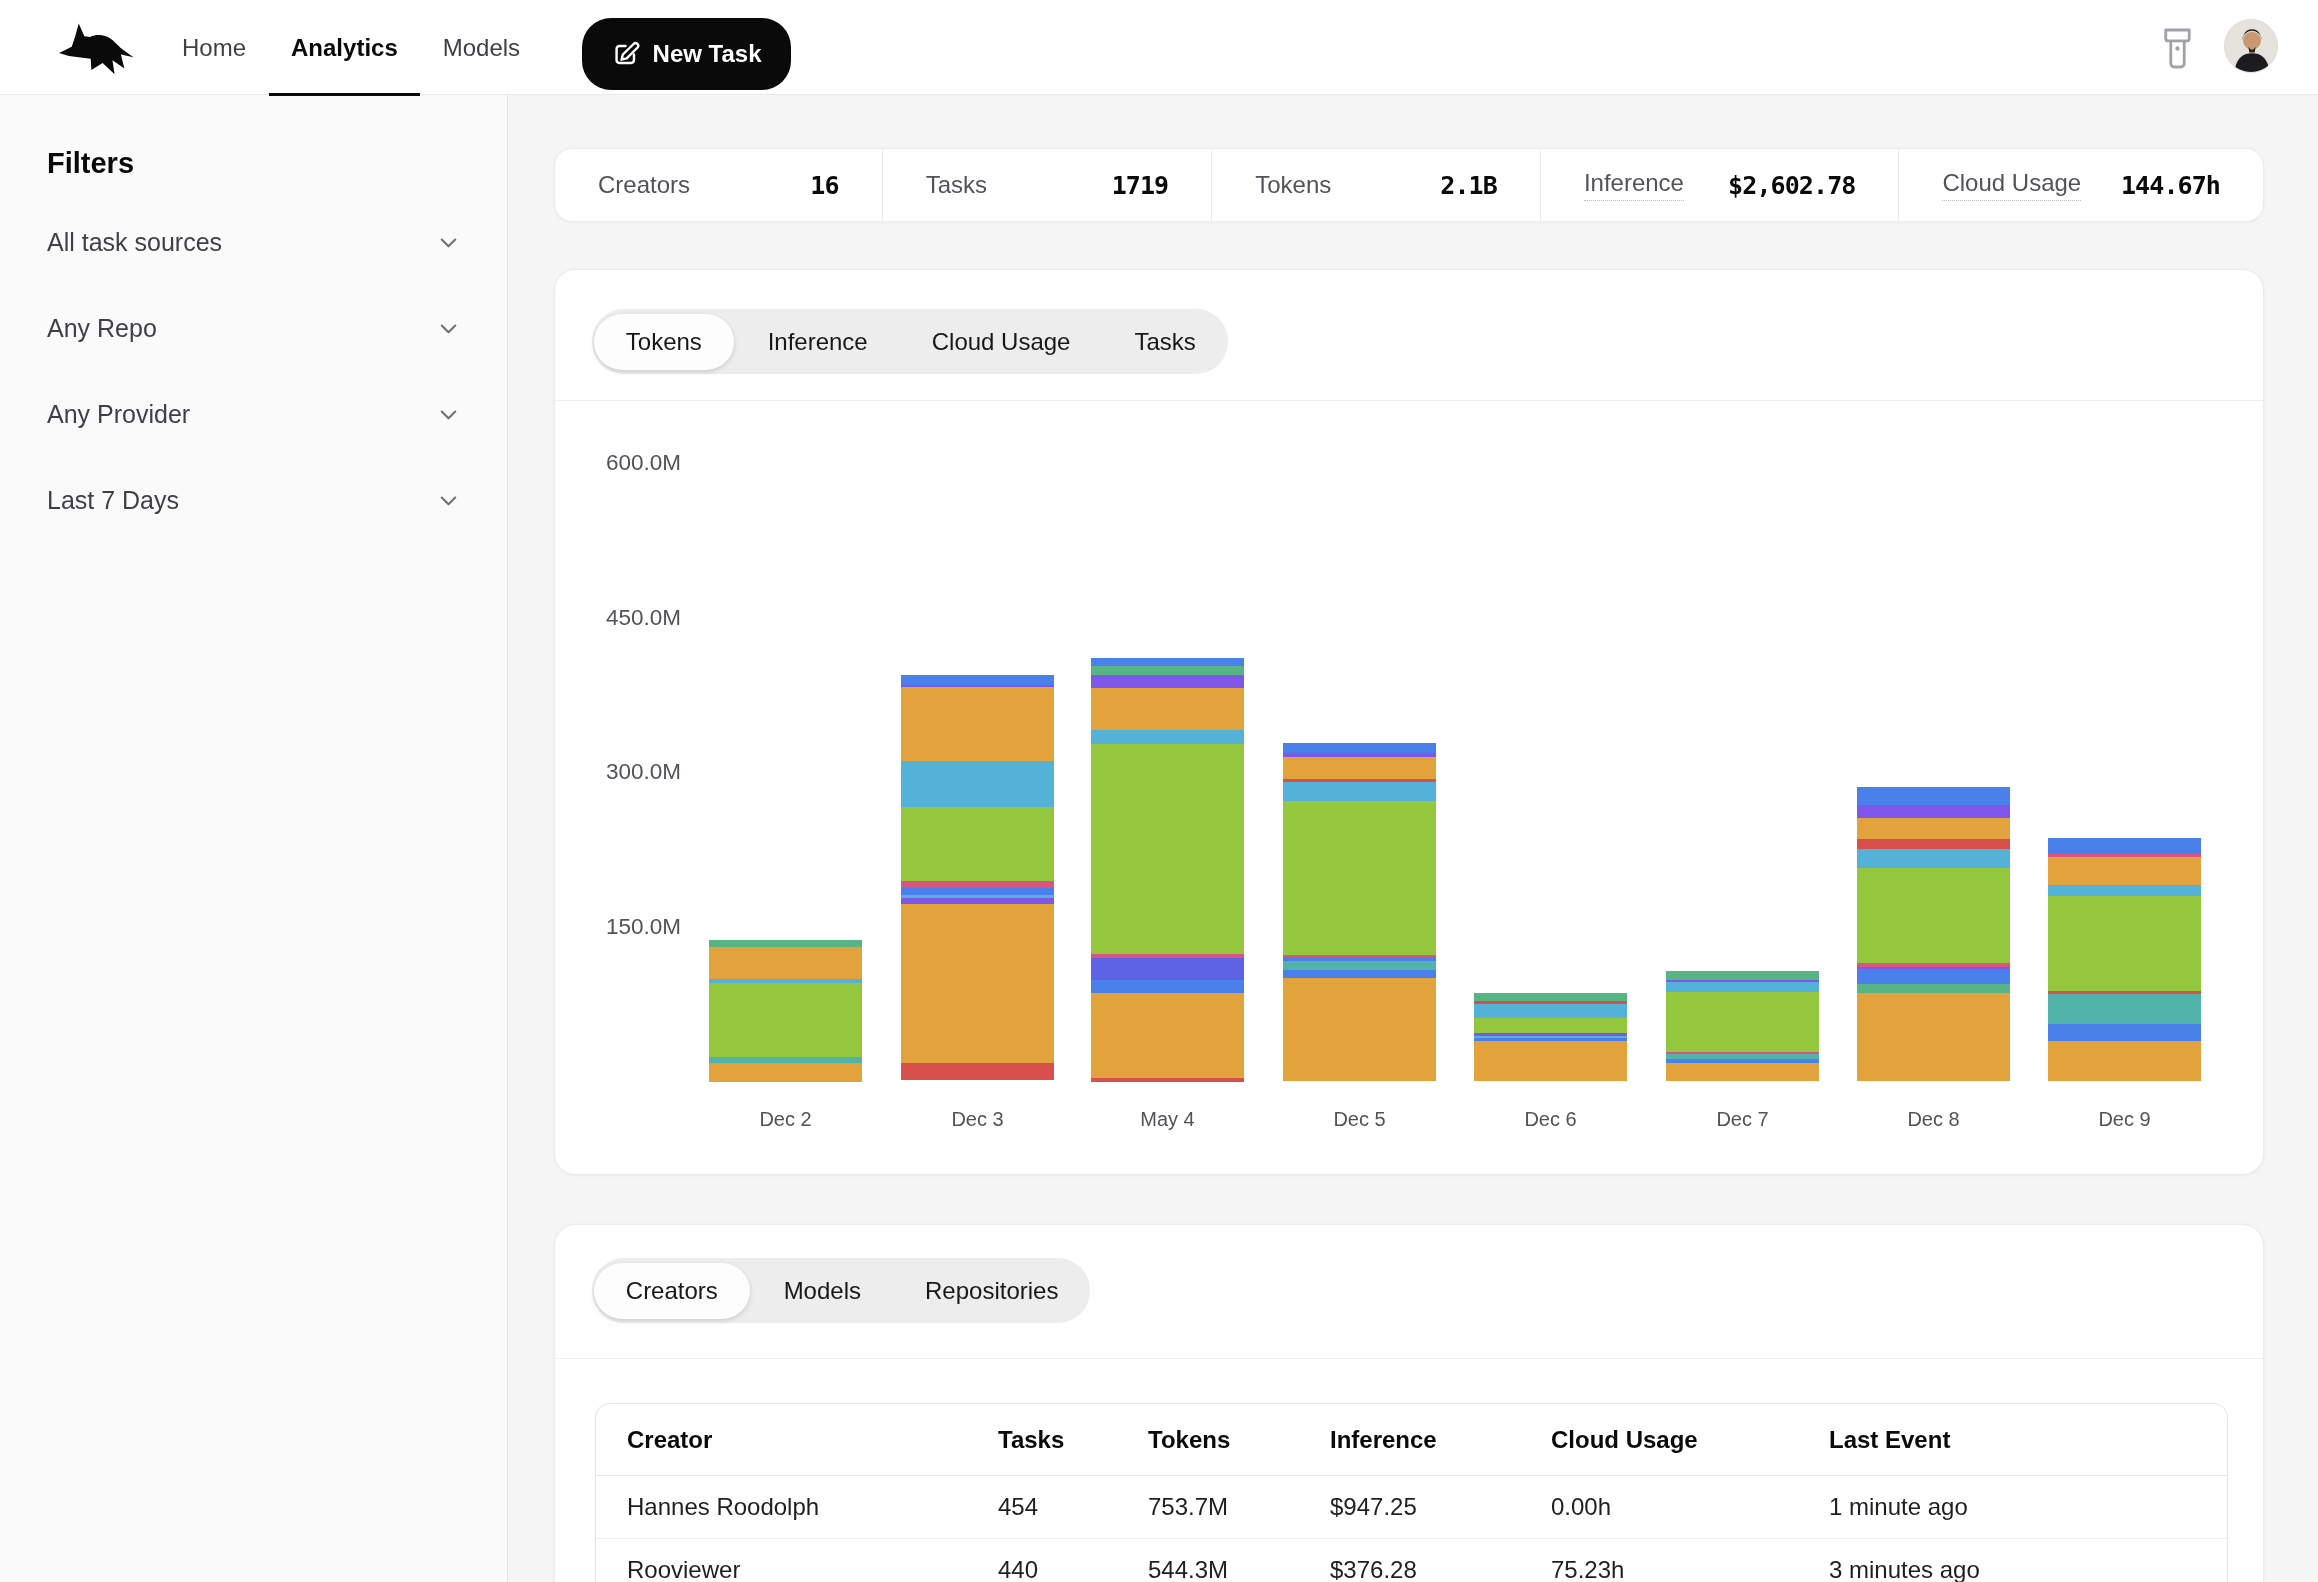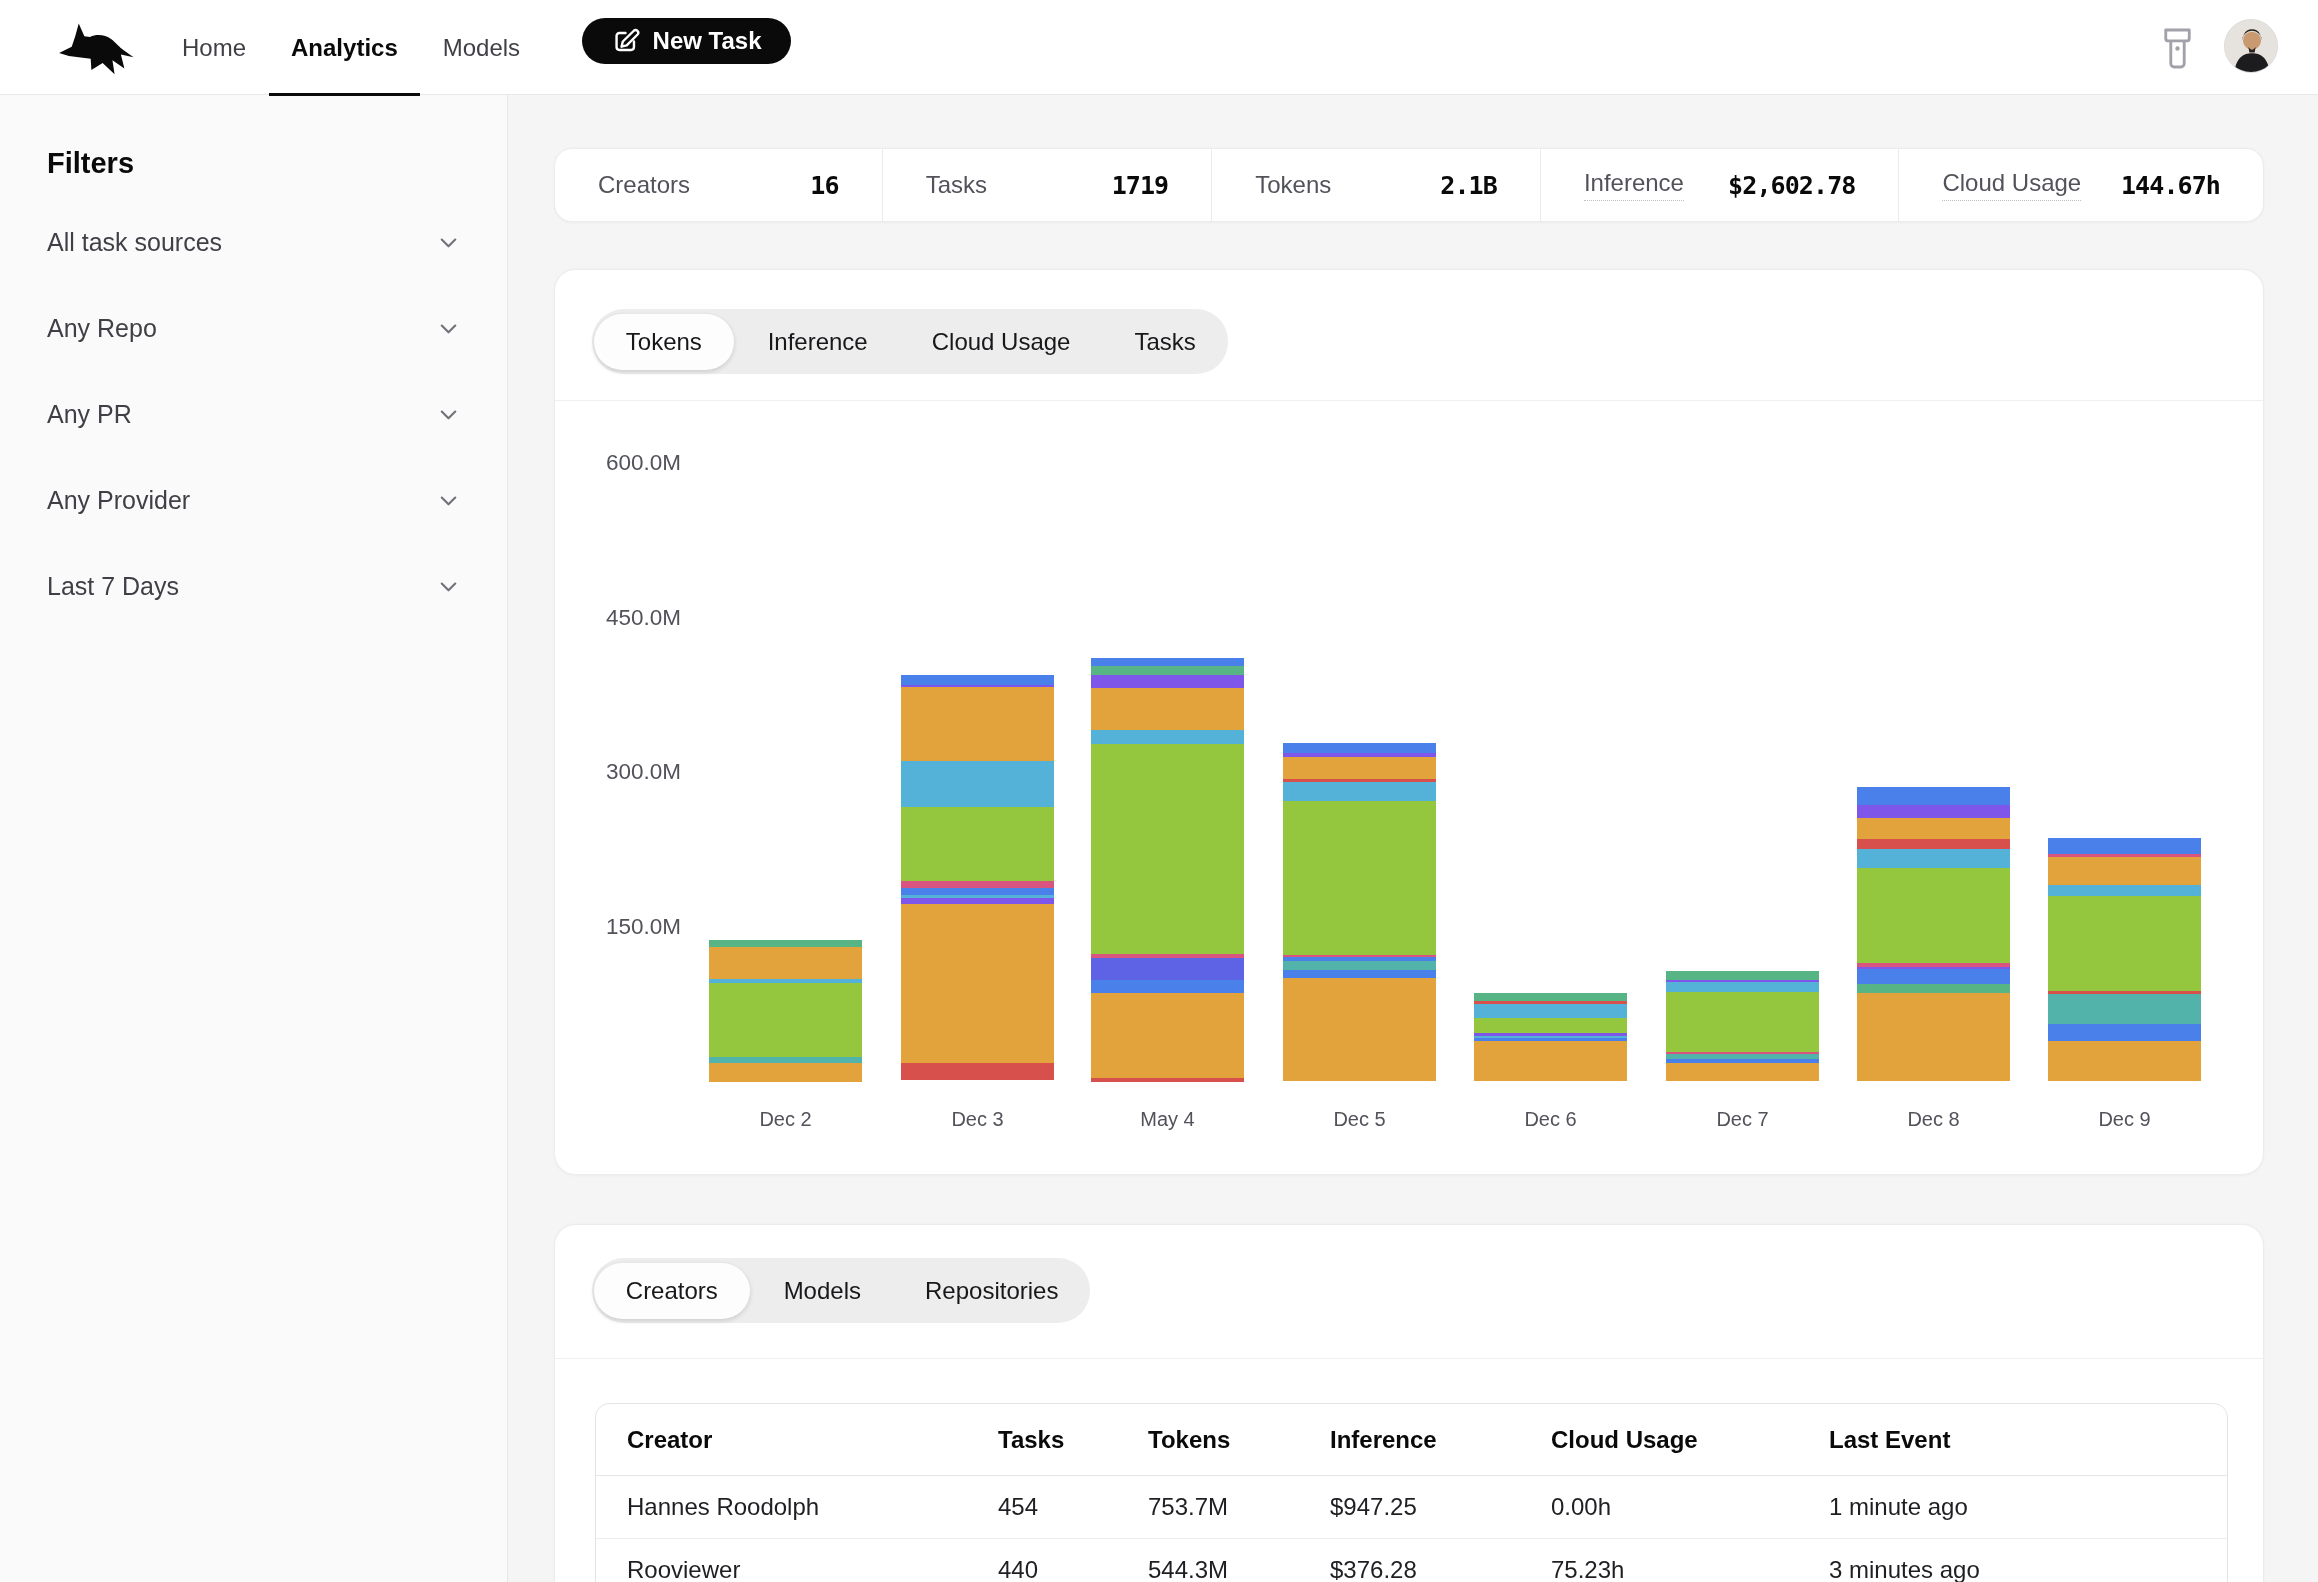--- a/index.html
+++ b/index.html
@@ -21,21 +21,21 @@
   .nav-item {
     position:relative; height:95px; display:flex; align-items:center;
     font-size:24px; color:#3f3f46; cursor:pointer;
   }
   .nav-item.active { color:#0a0a0a; font-weight:bold; }
   .nav-item.active::after {
     content:""; position:absolute; left:-22.5px; right:-22.5px; bottom:-0.9px;
     height:2.7px; background:#0a0a0a;
   }
   .new-task-btn {
-    position:absolute; left:582px; top:18px; height:46px;
+    position:absolute; left:582px; top:18px; height:72px;
     background:#0a0a0a; border-radius:29px; color:#fff;
     display:flex; align-items:center; gap:12.6px; padding:0 29px;
     font-size:24px; font-weight:bold; cursor:pointer; border:none;
   }
   .flash-btn { position:absolute; left:2155px; top:25px; width:45px; height:47px; cursor:pointer; }
   .avatar {
     position:absolute; left:2224px; top:19px; width:54px; height:54px;
     border-radius:50%; overflow:hidden; border:0.9px solid #dcdcdc; cursor:pointer; background:#e6e2de;
   }
 
@@ -162,26 +162,20 @@
           <polyline points="7,11 14,18 21,11"></polyline>
         </svg>
       </div>
       <div class="filter-item">
         <span>Any Repo</span>
         <svg class="chev" viewBox="0 0 28 28" fill="none" stroke="#71717a" stroke-width="2.2" stroke-linecap="round" stroke-linejoin="round">
           <polyline points="7,11 14,18 21,11"></polyline>
         </svg>
       </div>
       <div class="filter-item">
-        <span>Any PR</span>
-        <svg class="chev" viewBox="0 0 28 28" fill="none" stroke="#71717a" stroke-width="2.2" stroke-linecap="round" stroke-linejoin="round">
-          <polyline points="7,11 14,18 21,11"></polyline>
-        </svg>
-      </div>
-      <div class="filter-item">
         <span>Any Provider</span>
         <svg class="chev" viewBox="0 0 28 28" fill="none" stroke="#71717a" stroke-width="2.2" stroke-linecap="round" stroke-linejoin="round">
           <polyline points="7,11 14,18 21,11"></polyline>
         </svg>
       </div>
       <div class="filter-item">
         <span>Last 7 Days</span>
         <svg class="chev" viewBox="0 0 28 28" fill="none" stroke="#71717a" stroke-width="2.2" stroke-linecap="round" stroke-linejoin="round">
           <polyline points="7,11 14,18 21,11"></polyline>
         </svg>

